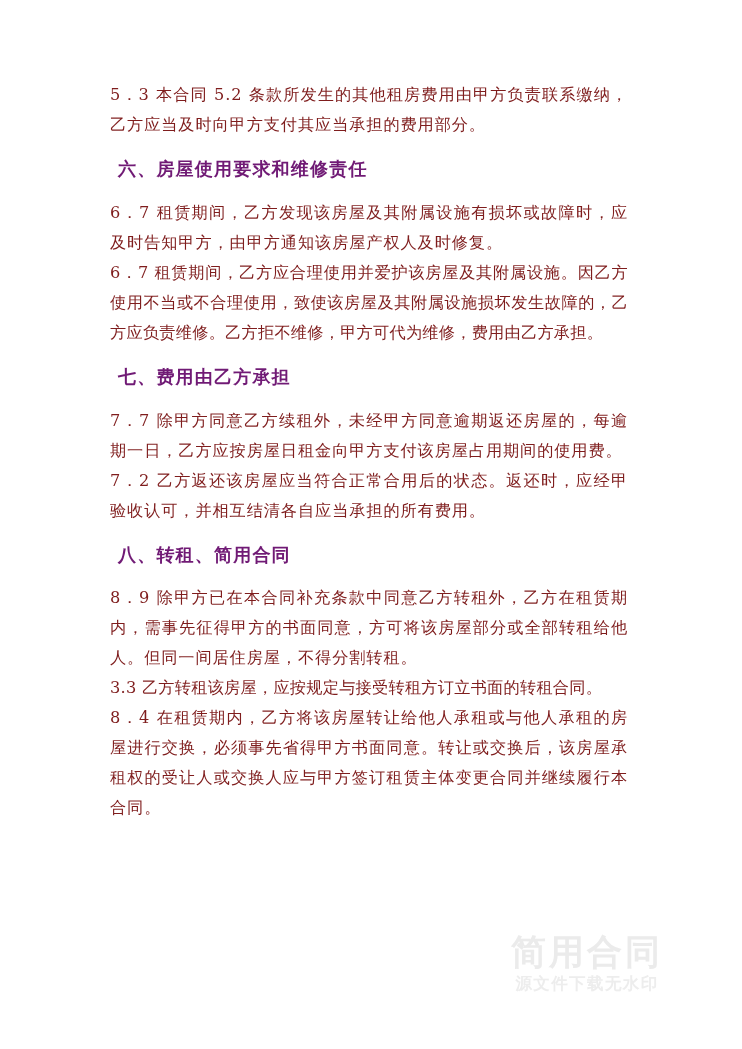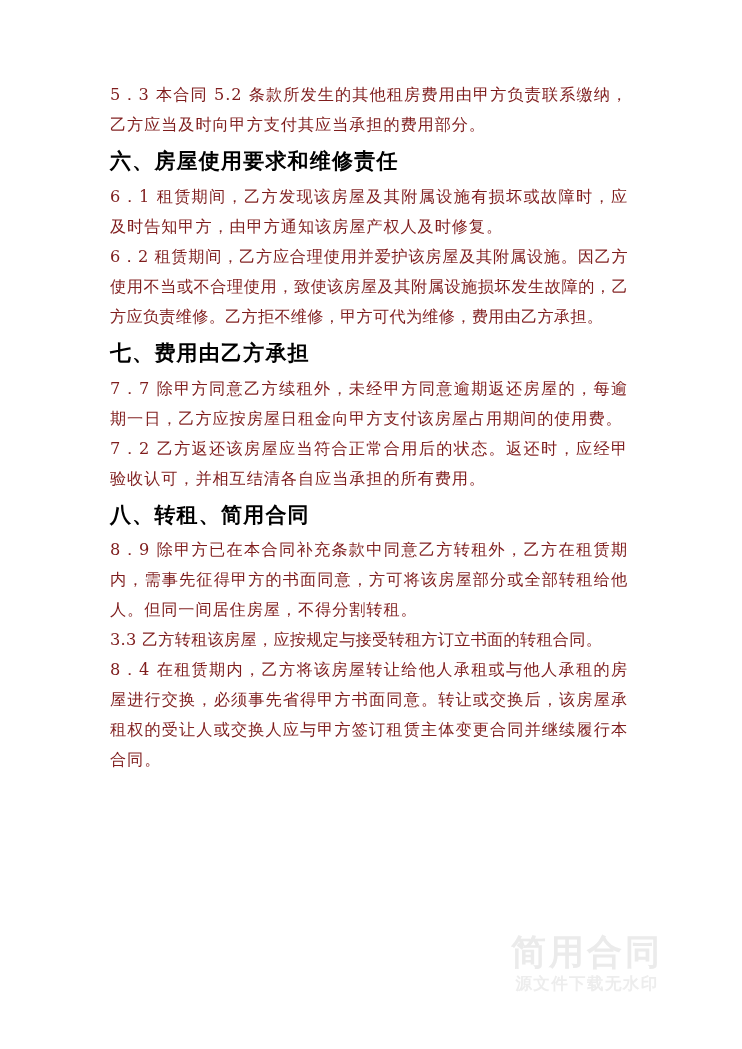--- a/index.html
+++ b/index.html
@@ -32,26 +32,26 @@
     text-align: justify;
     text-justify: inter-ideograph;
     margin: 0;
     font-weight: 400;
     white-space: normal;
   }
   .para.tight {
     letter-spacing: 0.25px;
   }
   .heading {
-    font-size: 21px;
+    font-size: 18px;
     line-height: 41.8px;
-    color: #000000;
+    color: #701a75;
     font-weight: 700;
     letter-spacing: 1.2px;
-    margin: 0;
+    margin: 8px;
     text-align: left;
   }
   .watermark {
     position: absolute;
     right: 49px;
     bottom: 52px;
     width: 212px;
     text-align: center;
     user-select: none;
     pointer-events: none;
@@ -77,23 +77,23 @@
 <body>
 
 <div class="page">
 
   <div class="doc-body">
 
     <p class="para">5．3 本合同 5.2 条款所发生的其他租房费用由甲方负责联系缴纳，乙方应当及时向甲方支付其应当承担的费用部分。</p>
 
     <h3 class="heading">六、房屋使用要求和维修责任</h3>
 
-    <p class="para">6．1 租赁期间，乙方发现该房屋及其附属设施有损坏或故障时，应及时告知甲方，由甲方通知该房屋产权人及时修复。</p>
+    <p class="para">6．7 租赁期间，乙方发现该房屋及其附属设施有损坏或故障时，应及时告知甲方，由甲方通知该房屋产权人及时修复。</p>
 
-    <p class="para tight">6．2 租赁期间，乙方应合理使用并爱护该房屋及其附属设施。因乙方使用不当或不合理使用，致使该房屋及其附属设施损坏发生故障的，乙方应负责维修。乙方拒不维修，甲方可代为维修，费用由乙方承担。</p>
+    <p class="para tight">6．7 租赁期间，乙方应合理使用并爱护该房屋及其附属设施。因乙方使用不当或不合理使用，致使该房屋及其附属设施损坏发生故障的，乙方应负责维修。乙方拒不维修，甲方可代为维修，费用由乙方承担。</p>
 
     <h3 class="heading">七、费用由乙方承担</h3>
 
     <p class="para">7．7 除甲方同意乙方续租外，未经甲方同意逾期返还房屋的，每逾期一日，乙方应按房屋日租金向甲方支付该房屋占用期间的使用费。</p>
 
     <p class="para">7．2 乙方返还该房屋应当符合正常合用后的状态。返还时，应经甲验收认可，并相互结清各自应当承担的所有费用。</p>
 
     <h3 class="heading">八、转租、简用合同</h3>
 
     <p class="para">8．9 除甲方已在本合同补充条款中同意乙方转租外，乙方在租赁期内，需事先征得甲方的书面同意，方可将该房屋部分或全部转租给他人。但同一间居住房屋，不得分割转租。</p>

